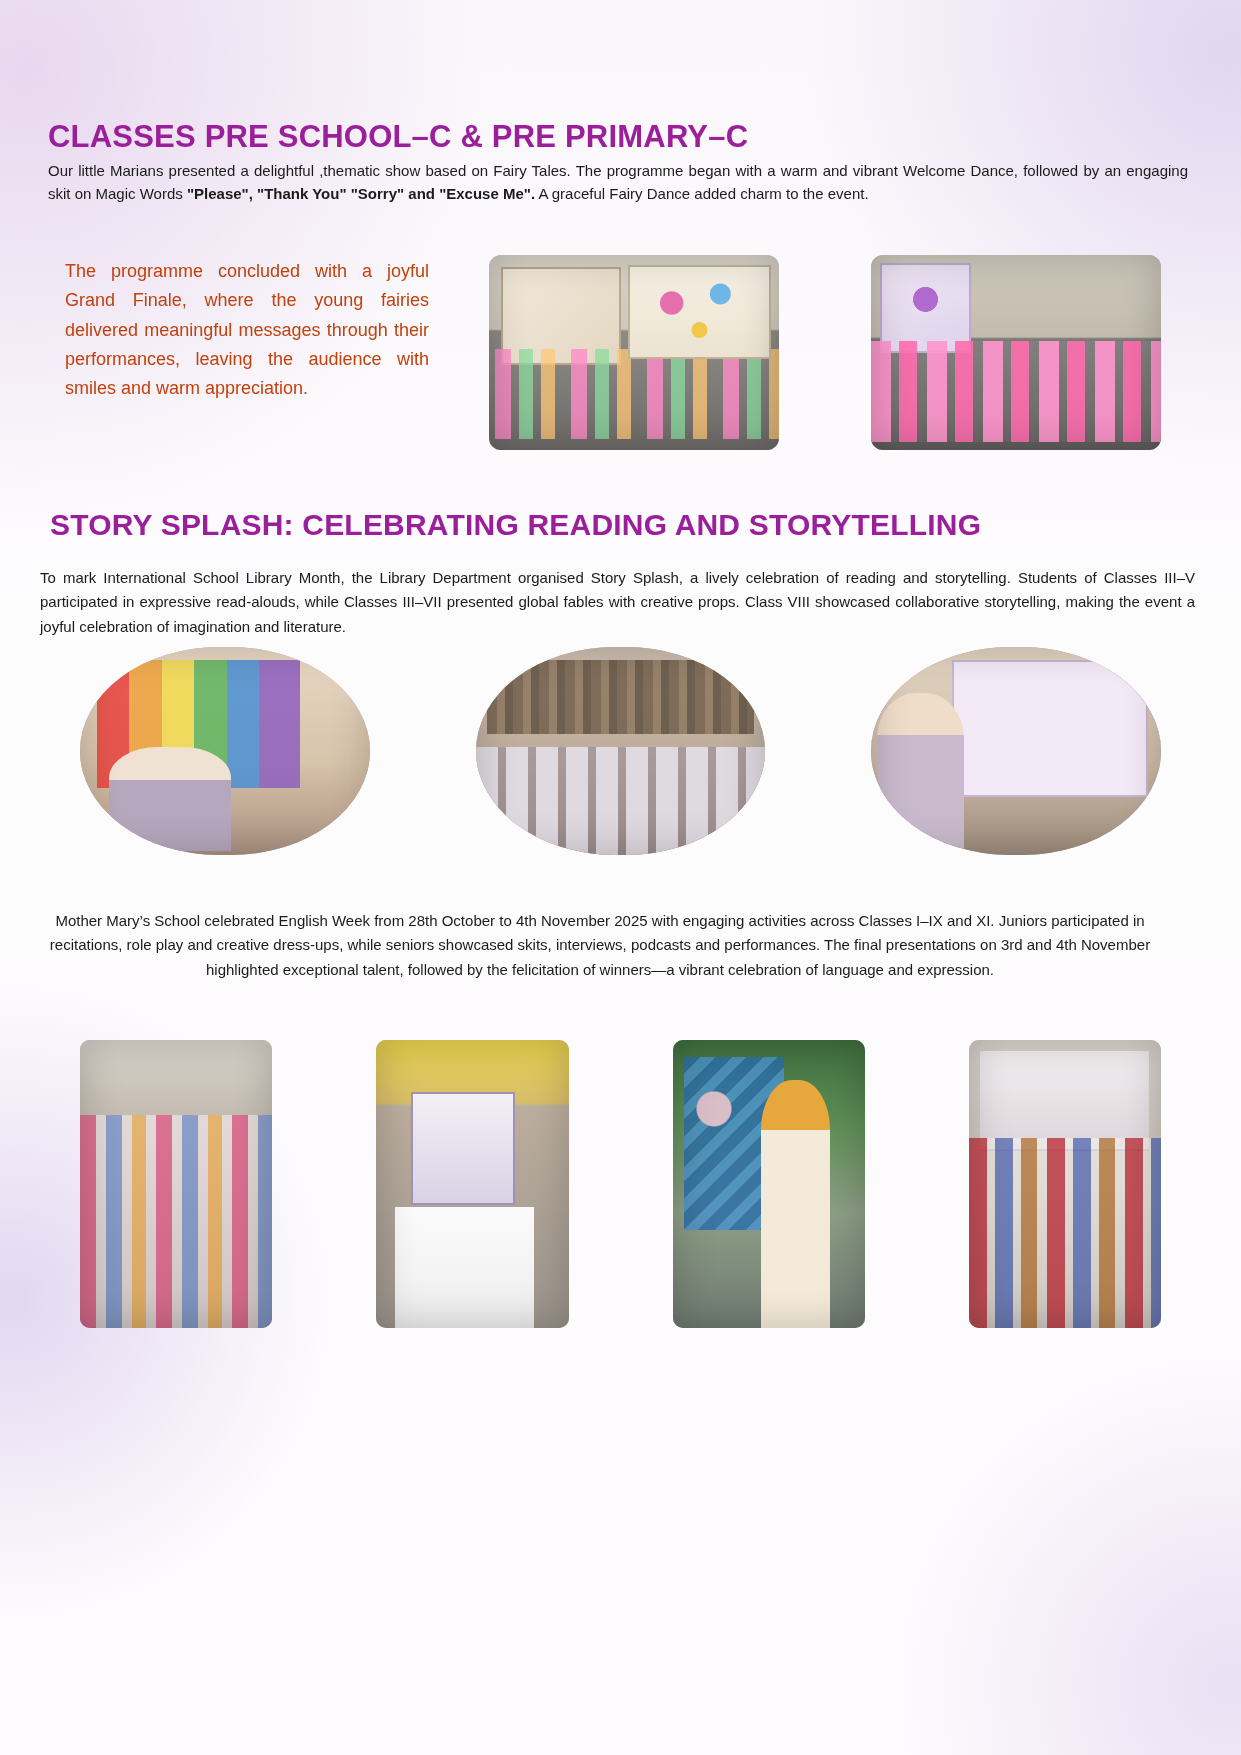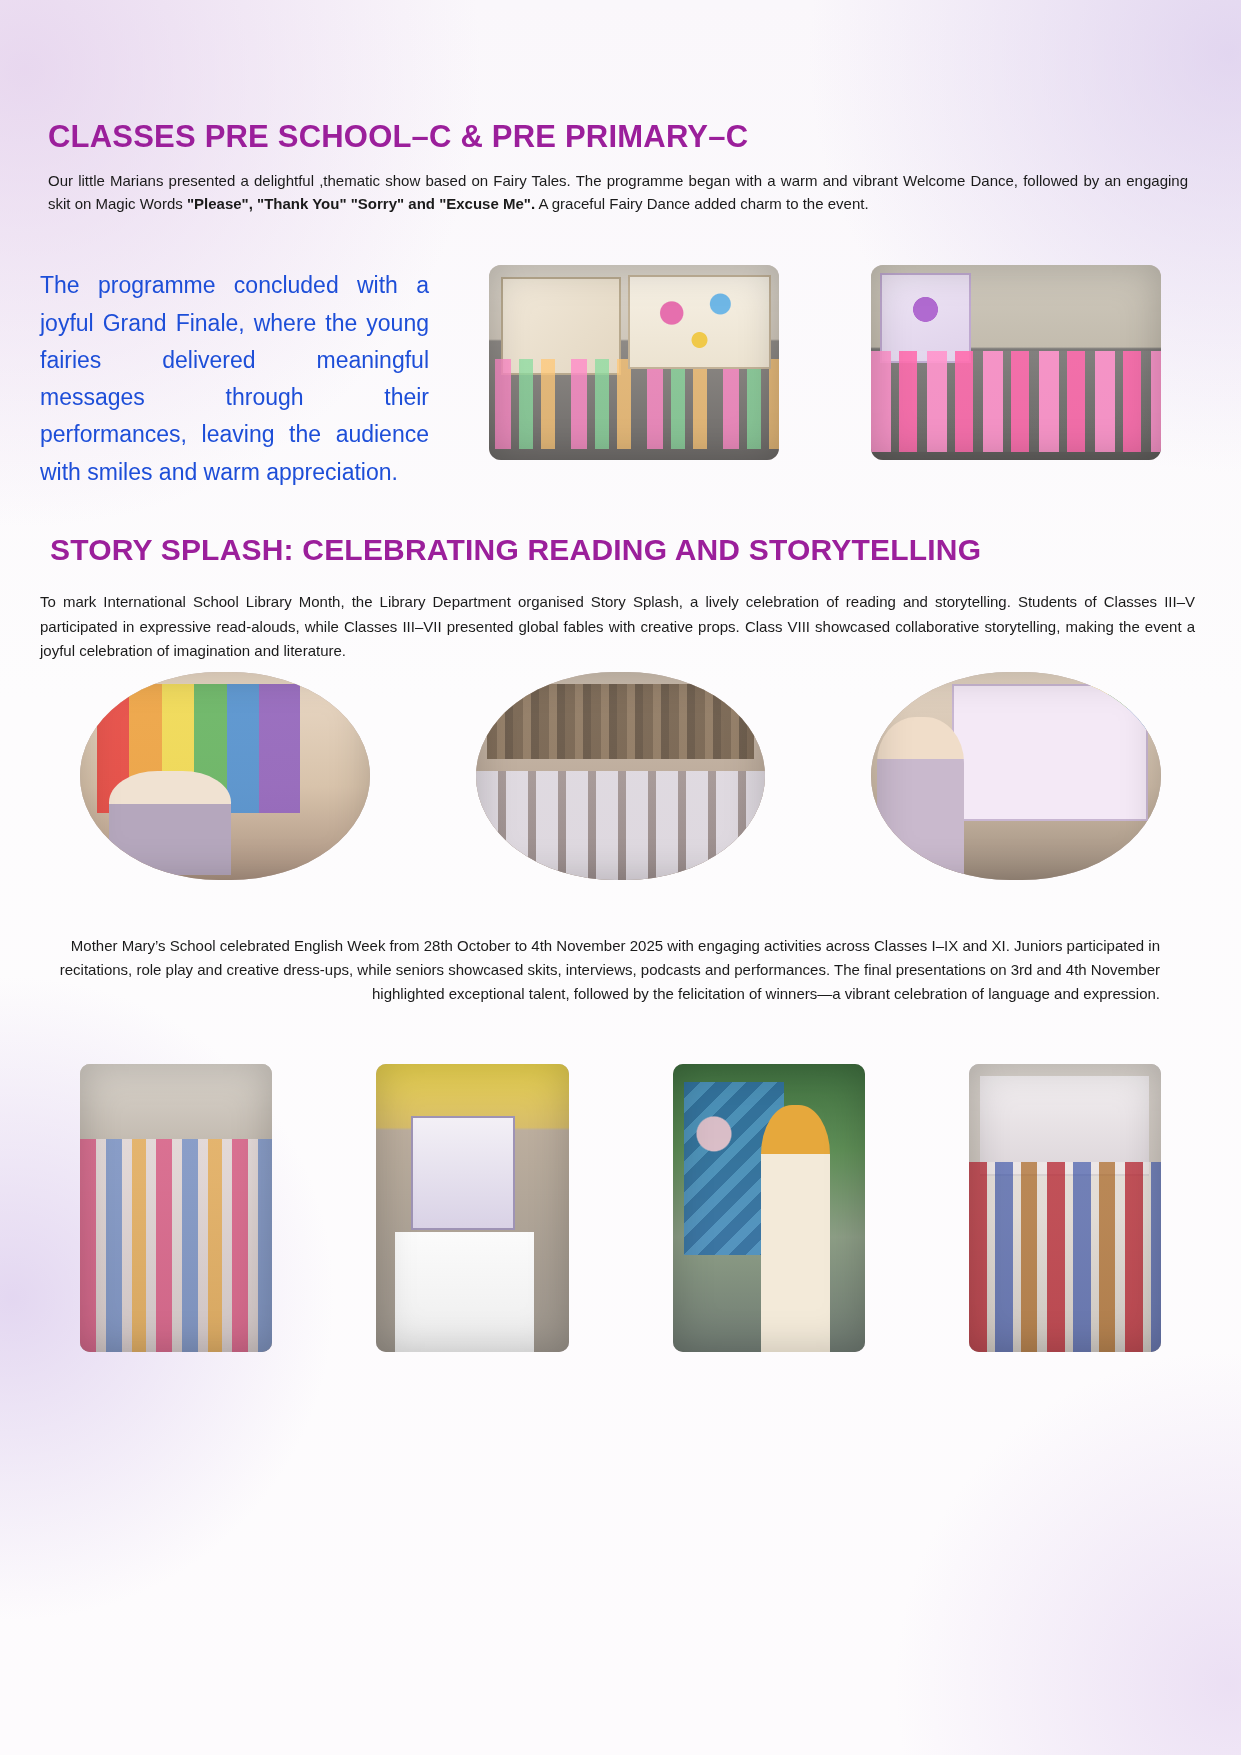--- a/index.html
+++ b/index.html
@@ -55,39 +55,40 @@
   .bold-inline {
     font-weight: bold;
   }
 
   
   #sec1 {
     padding-top: 118px;
   }
   #sec1 .section-title {
     margin-left: 8px;
-    margin-bottom: 12px;
+    margin-bottom: 2px;
   }
   #sec1 .intro {
     margin-left: 8px;
     width: 1140px;
   }
   .sec1-row {
     display: flex;
     align-items: flex-start;
     margin-top: 34px;
     gap: 20px;
   }
   .sec1-text {
     width: 545px;
-    font-size: 23px;
+    font-size: 18px;
     line-height: 1.62;
     text-align: justify;
-    color: #1d4ed8;
+    color: #c2410c;
     padding-top: 18px;
+    margin-left: 25px;
   }
   .sec1-photos {
     display: flex;
     gap: 12px;
   }
   .photo {
     border-radius: 12px;
     overflow: hidden;
     position: relative;
     background: #cfc4c0;
@@ -128,21 +129,21 @@
   }
   #sec3 .section-title {
     font-size: 31px;
     width: 1020px;
     margin-left: 8px;
   }
   #sec3 .body-text {
     margin-top: 20px;
     width: 1120px;
     line-height: 1.62;
-    text-align: right;
+    text-align: center;
   }
   .sec3-photos {
     display: flex;
     gap: 24px;
     margin-top: 42px;
   }
   .photo-tall {
     width: 232px;
     height: 288px;
     border-radius: 10px;

